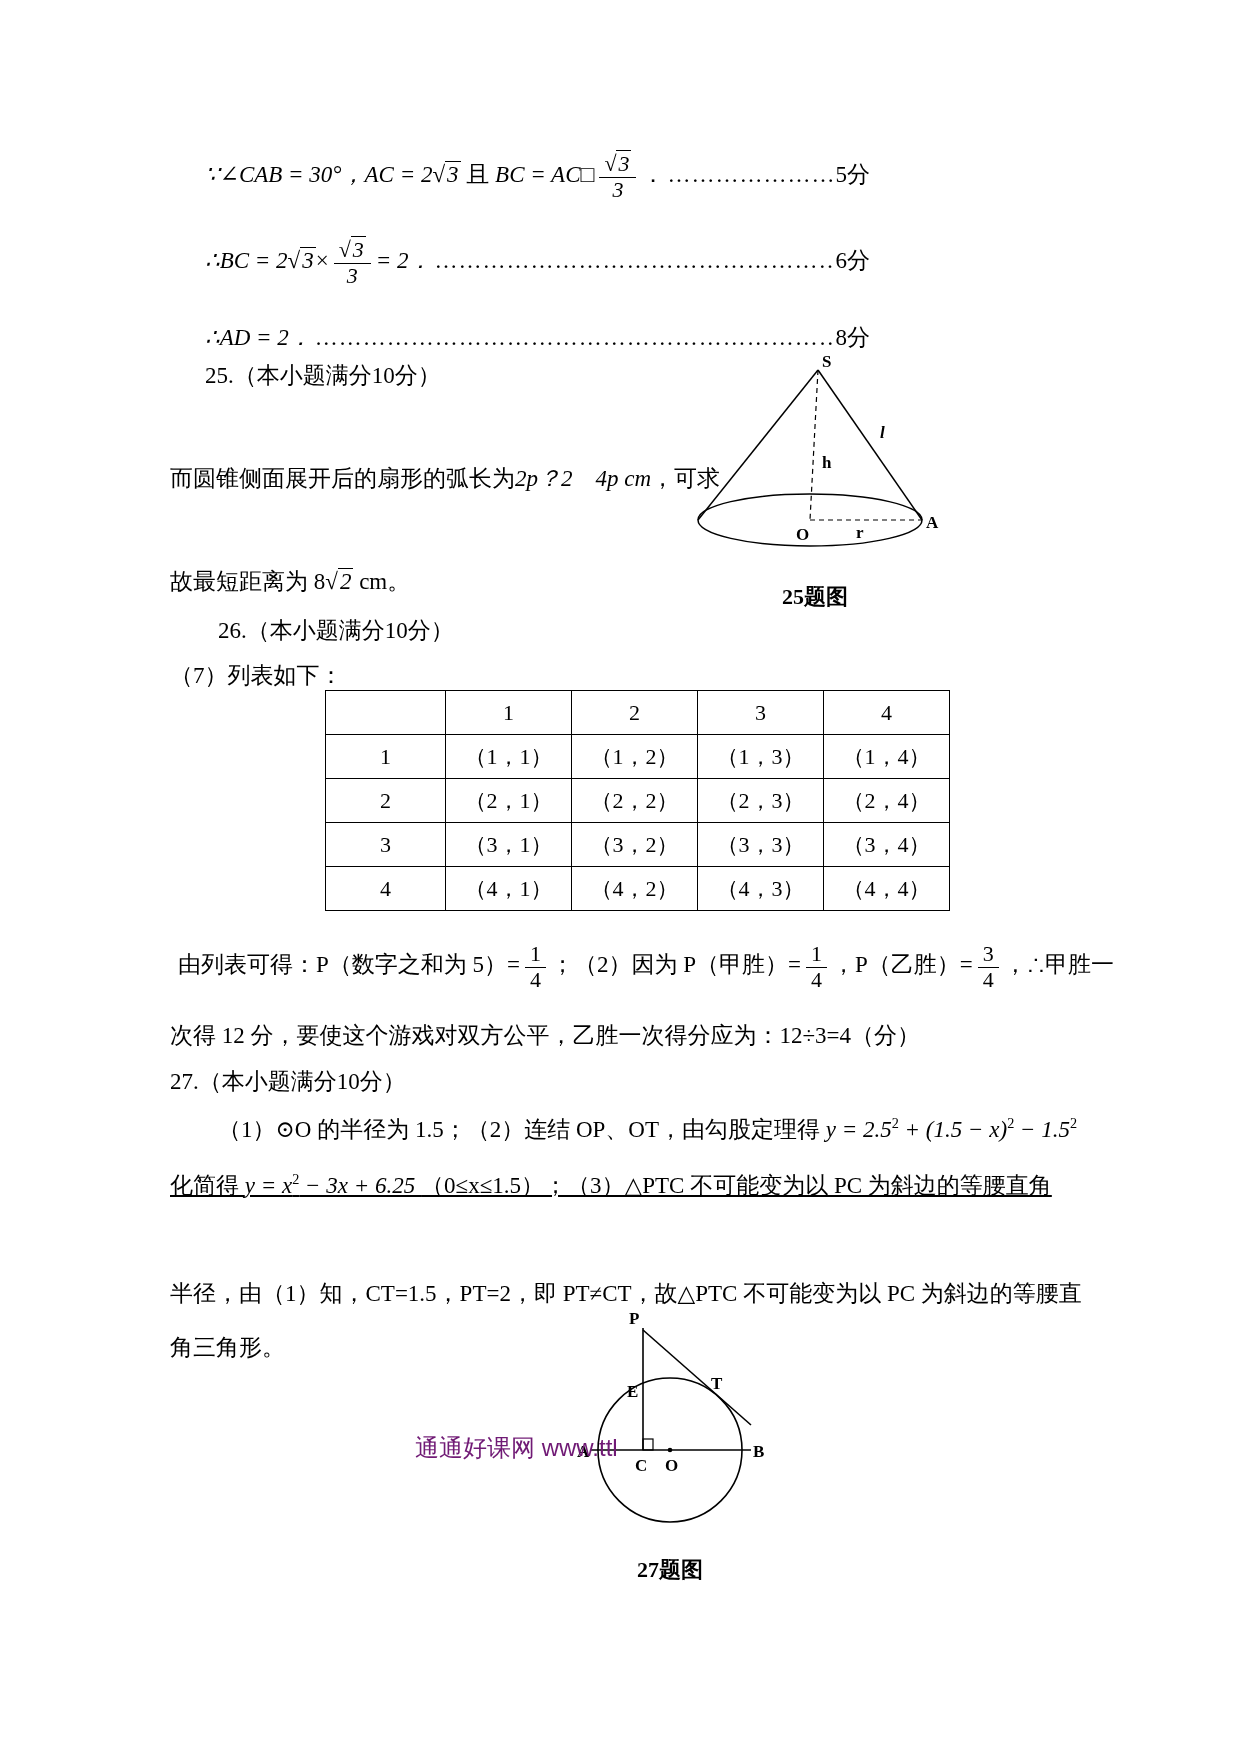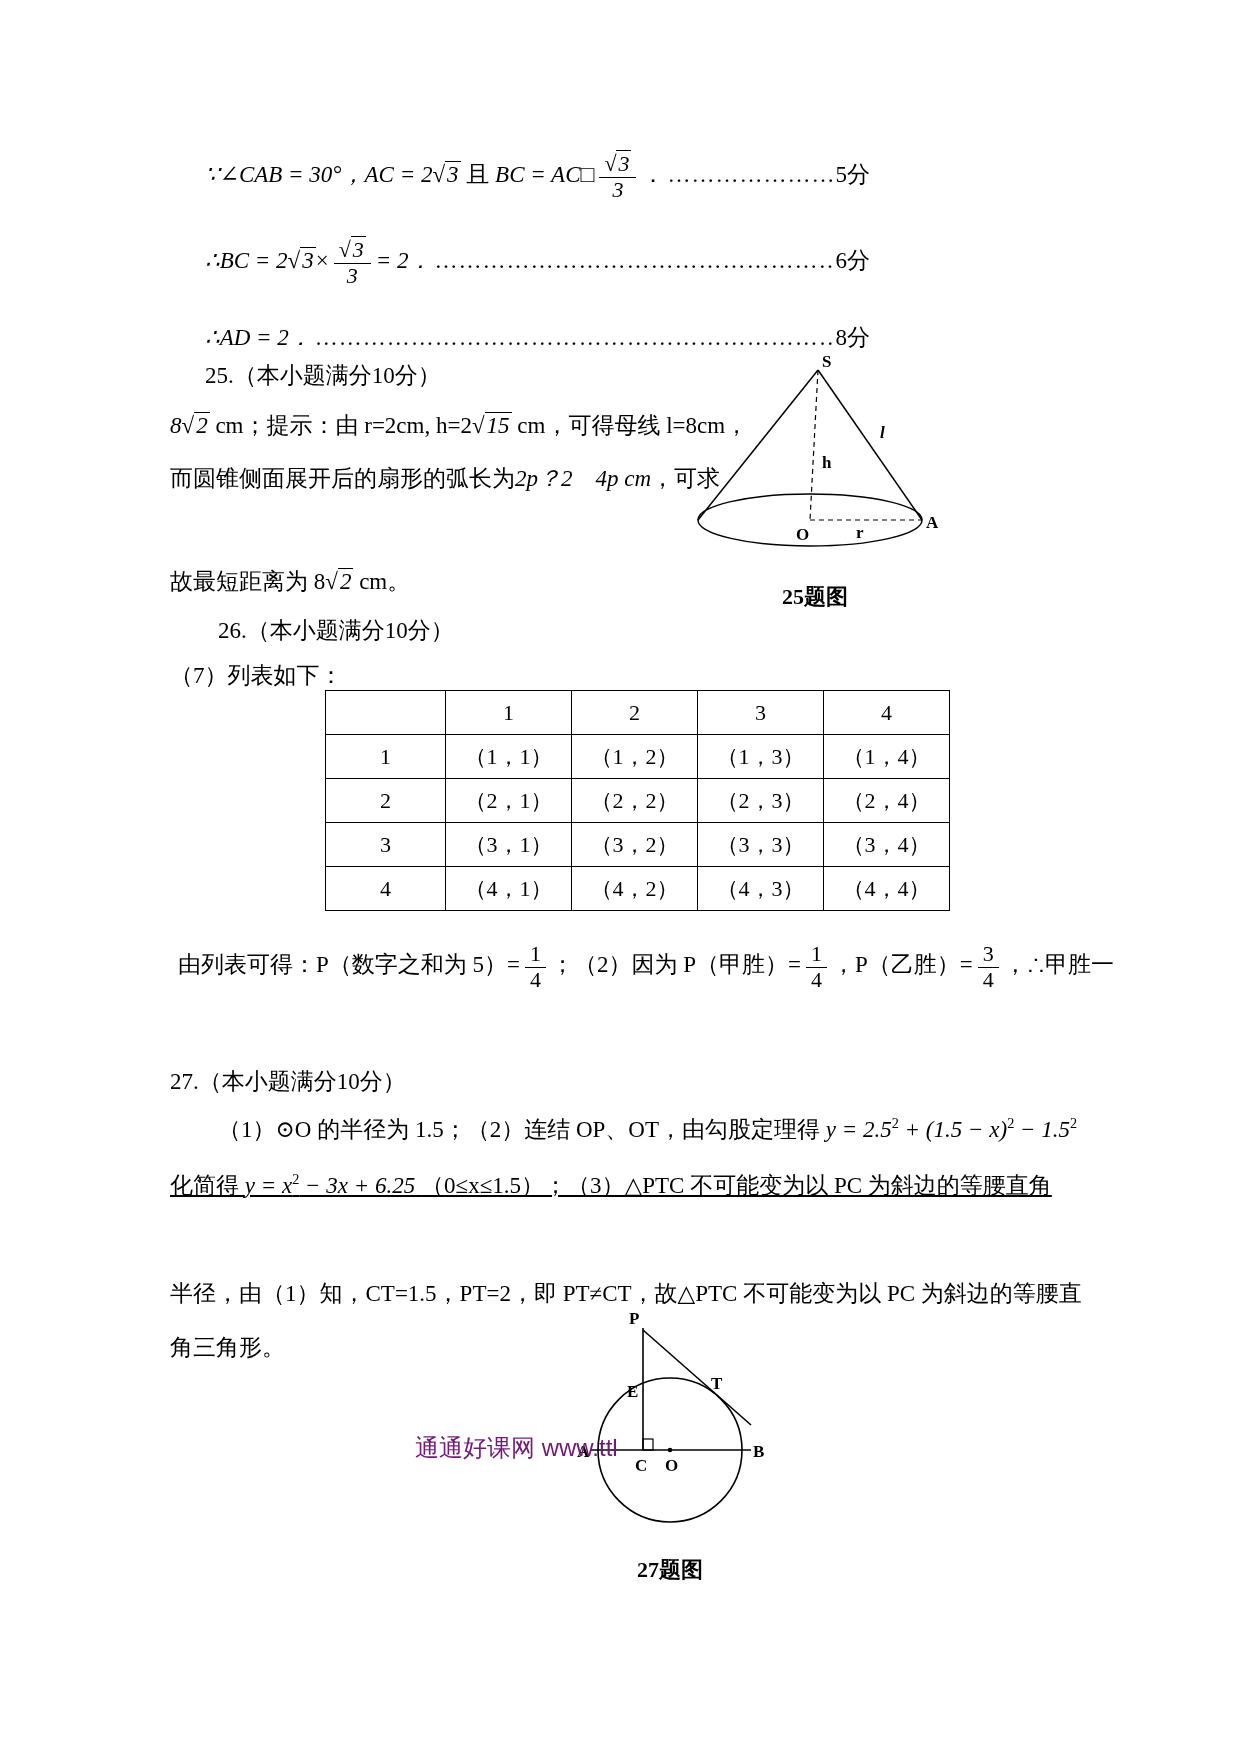--- a/index.html
+++ b/index.html
@@ -52,23 +52,20 @@
   </div>
 
   <div class="abs fline" style="top:322px;">
     <span class="math"><span>∴AD = 2．</span></span>
     <span class="dots">……………………………………………………………………………………</span>
     <span class="score">8分</span>
   </div>
 
   <div class="abs title" style="top:360px;left:205px;">25.（本小题满分10分）</div>
 
-  <div class="abs para" style="top:410px;left:170px;">
-    <span class="math">8</span><span class="rad math">√<span class="rdc">2</span></span><span> cm；提示：由 r=2cm, h=2</span><span class="rad math">√<span class="rdc">15</span></span><span> cm，可得母线 l=8cm，</span>
-  </div>
   <div class="abs para" style="top:463px;left:170px;">
     <span>而圆锥侧面展开后的扇形的弧长为</span><span class="math">2p？2　4p cm</span><span>，可求</span>
   </div>
   <div class="abs para" style="top:566px;left:170px;">
     <span>故最短距离为 8</span><span class="rad math">√<span class="rdc">2</span></span><span> cm。</span>
   </div>
 
   <div class="abs fig" style="top:352px;left:680px;width:270px;">
     <svg width="270" height="210" viewBox="0 0 270 210">
       <ellipse cx="130" cy="168" rx="112" ry="26" fill="none" stroke="#000" stroke-width="1.5"></ellipse>
@@ -134,20 +131,21 @@
         <span class="num">1</span>
         <span class="den">4</span>
       </span><span>；（2）因为 P（甲胜）=</span><span class="frac">
         <span class="num">1</span>
         <span class="den">4</span>
       </span><span>，P（乙胜）=</span><span class="frac">
         <span class="num">3</span>
         <span class="den">4</span>
       </span><span>，∴甲胜一</span>
   </div>
+  <div class="abs para" style="top:1020px;left:170px;">次得 12 分，要使这个游戏对双方公平，乙胜一次得分应为：12÷3=4（分）</div>
 
   <div class="abs title" style="top:1066px;left:170px;">27.（本小题满分10分）</div>
 
   <div class="abs para" style="top:1114px;left:218px;">
     <span>（1）⊙O 的半径为 1.5；（2）连结 OP、OT，由勾股定理得 </span><span class="math">y = 2.5</span><sup>2</sup><span class="math"> + (1.5 − x)</span><sup>2</sup><span class="math"> − 1.5</span><sup>2</sup>
   </div>
   <div class="abs para" style="top:1170px;left:170px;text-decoration:underline;">
     <span>化简得 </span><span class="math">y = x</span><sup>2</sup><span class="math"> − 3x + 6.25 </span><span>（0≤x≤1.5）；（3）△PTC 不可能变为以 PC 为斜边的等腰直角</span>
   </div>
   <div class="abs para" style="top:1278px;left:170px;">半径，由（1）知，CT=1.5，PT=2，即 PT≠CT，故△PTC 不可能变为以 PC 为斜边的等腰直</div>

